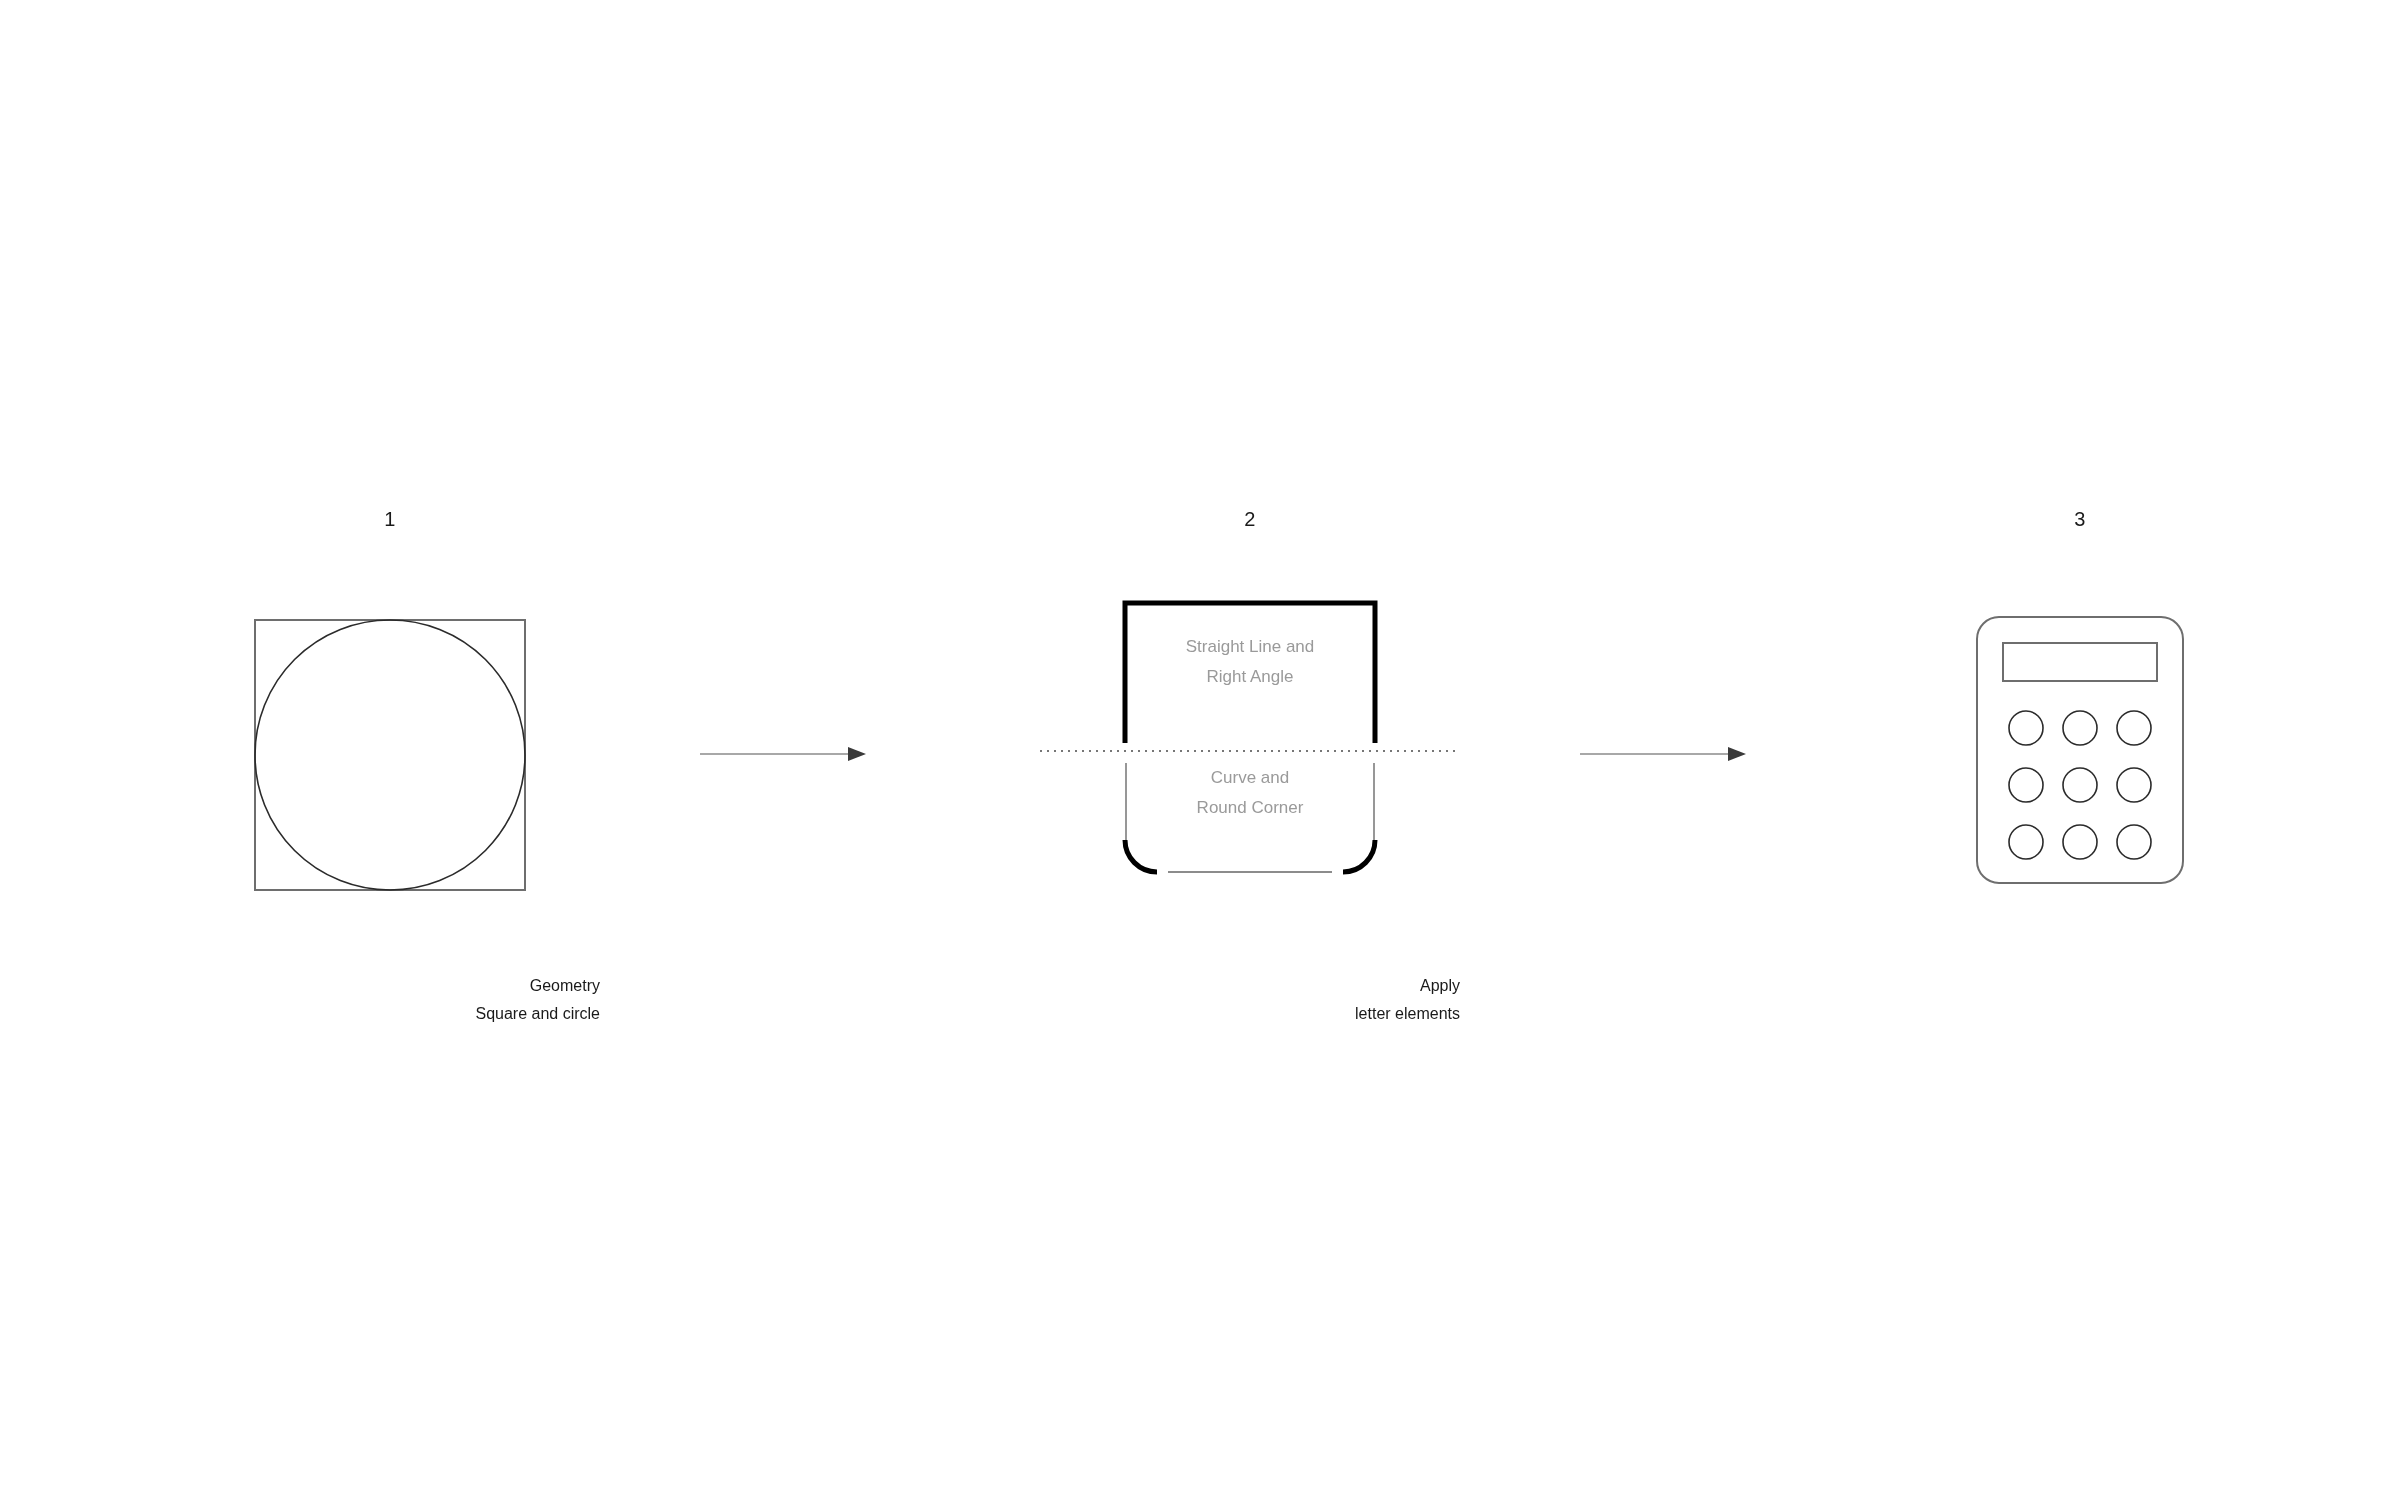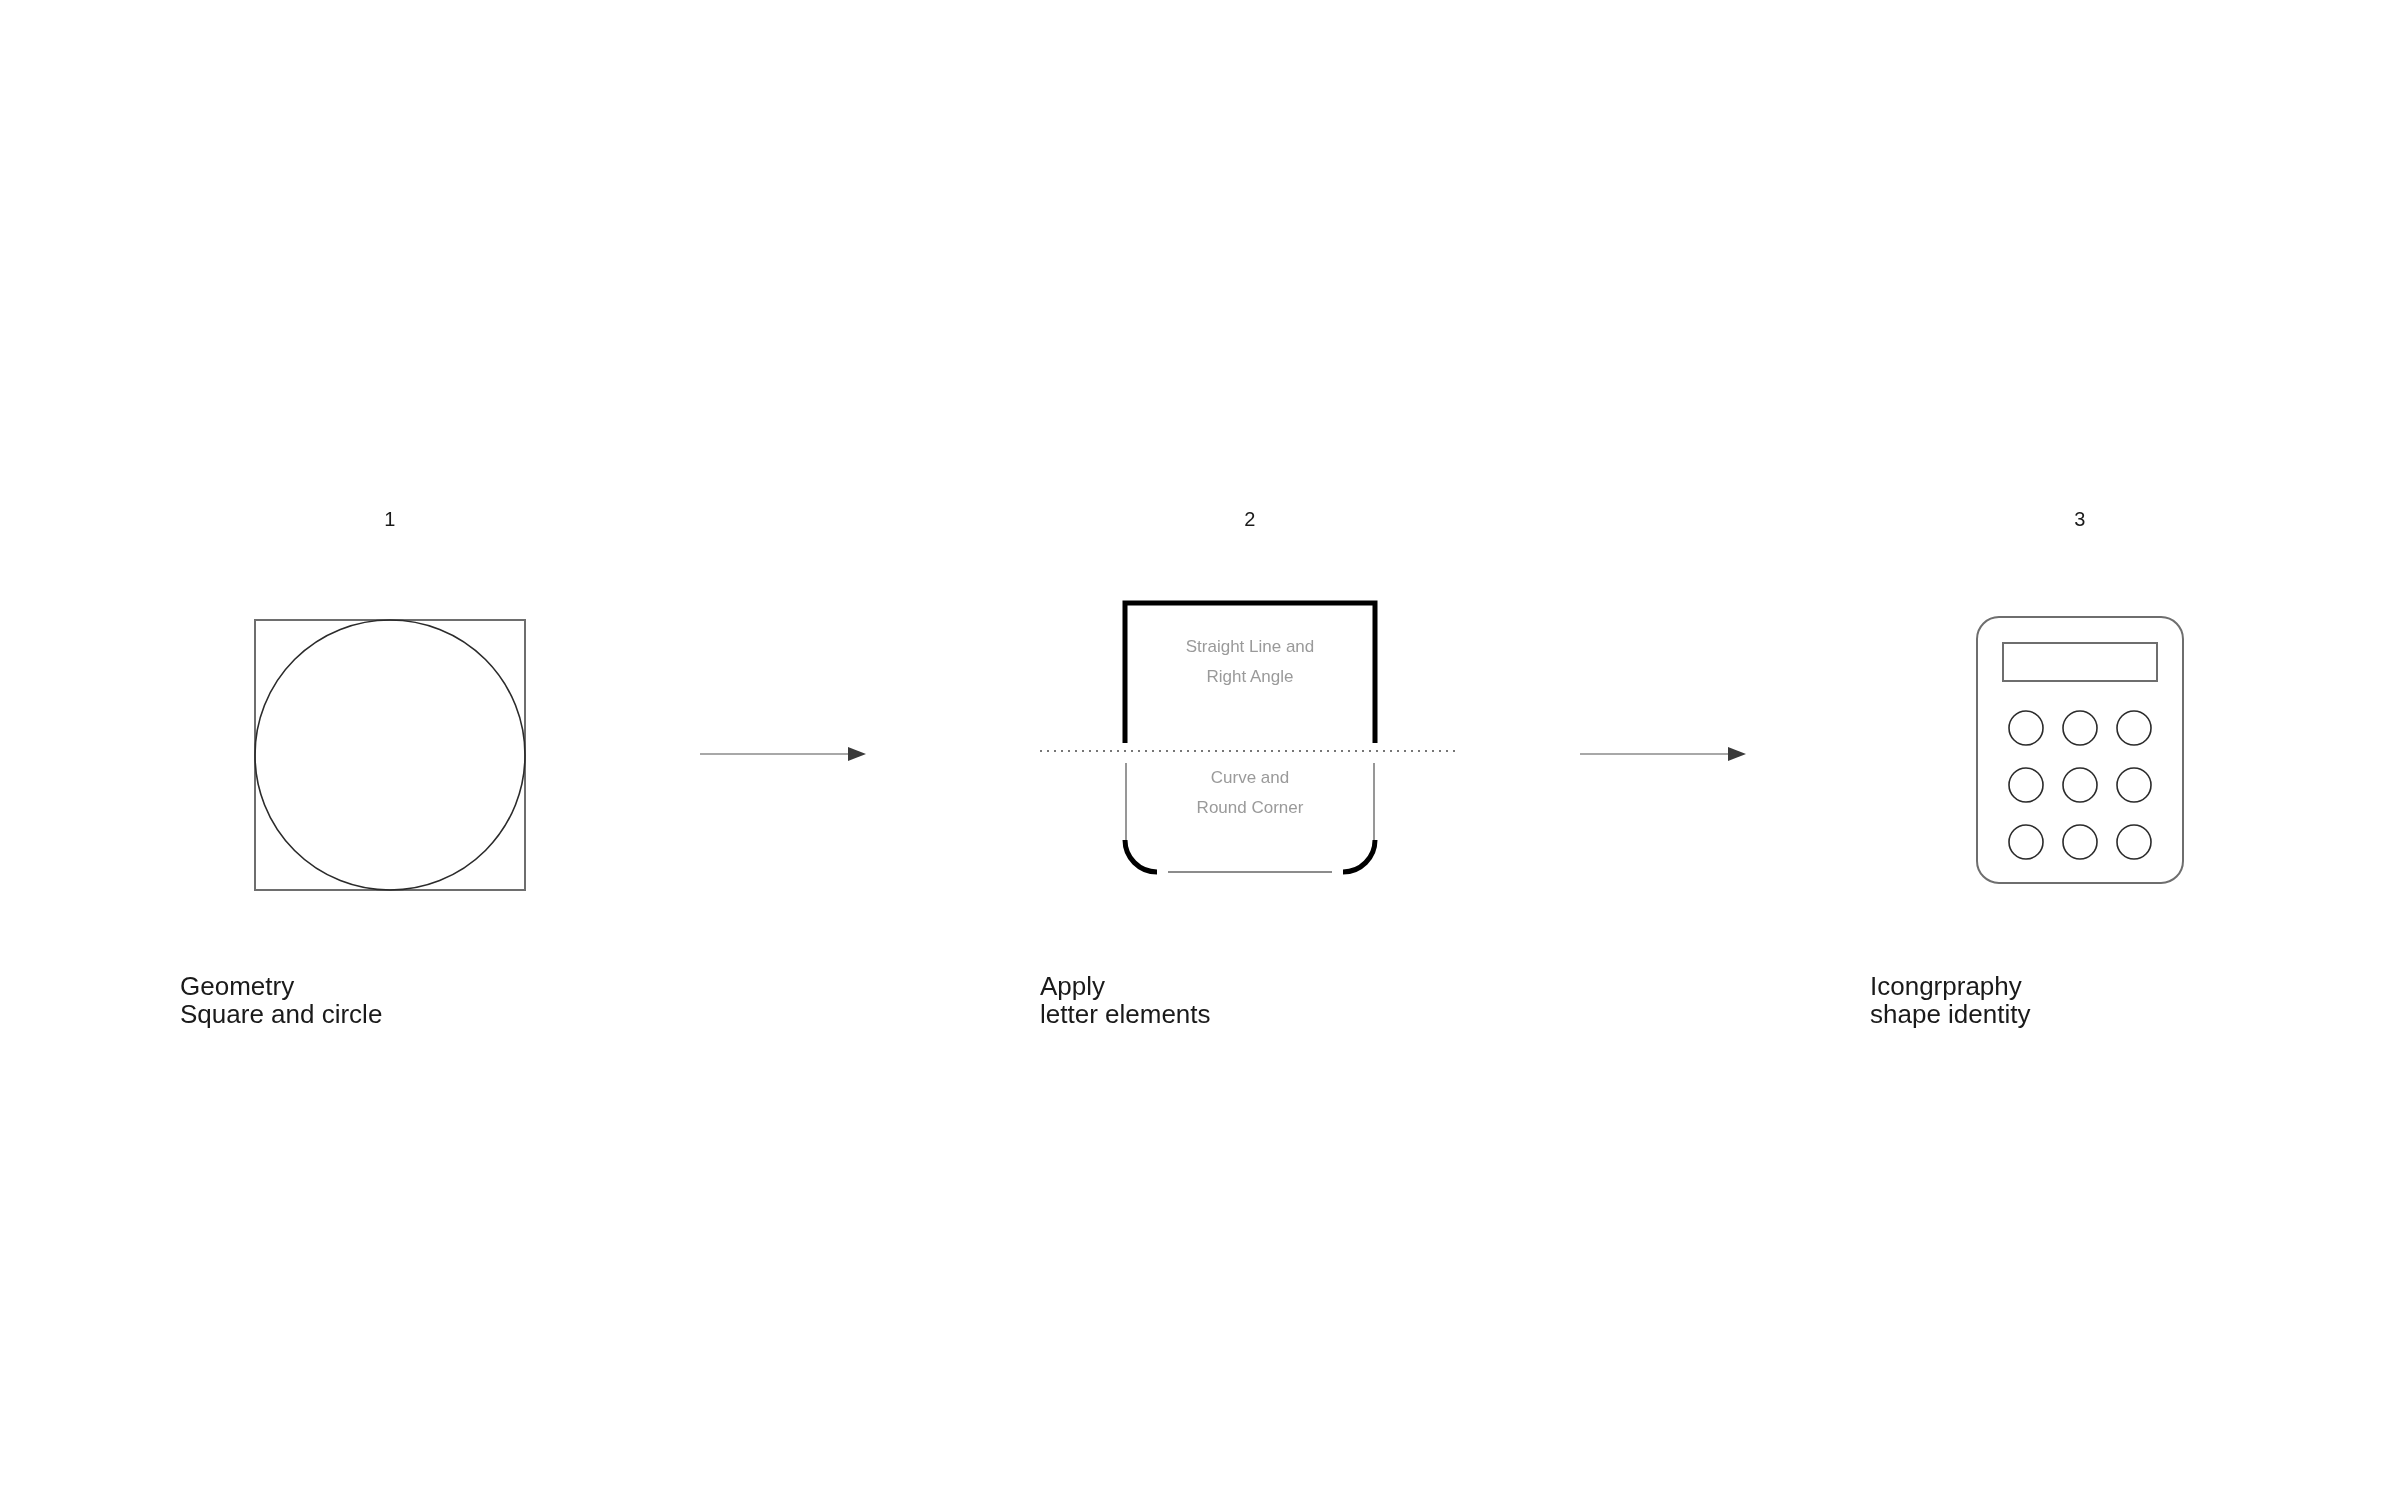--- a/index.html
+++ b/index.html
@@ -39,22 +39,22 @@
     font-size: 20px;
     color: #1a1a1a;
     letter-spacing: 0.2px;
   }
 
   .caption {
     position: absolute;
     top: 972px;
     left: 0;
     width: 100%;
-    text-align: left;
-    font-size: 26px;
+    text-align: right;
+    font-size: 16px;
     line-height: 28px;
     color: #1a1a1a;
   }
   .caption .line { display: block; }
 
   
   .figure {
     position: absolute;
     left: 0;
     width: 100%;
@@ -168,19 +168,15 @@
           <circle cx="105" cy="170" r="17"></circle>
           <circle cx="159" cy="170" r="17"></circle>
 
           <circle cx="51" cy="227" r="17"></circle>
           <circle cx="105" cy="227" r="17"></circle>
           <circle cx="159" cy="227" r="17"></circle>
         </g>
       </svg>
     </div>
 
-    <div class="caption">
-      <span class="line">Icongrpraphy</span>
-      <span class="line">shape identity</span>
-    </div>
   </div>
 
 </div>
 
 </body></html>

